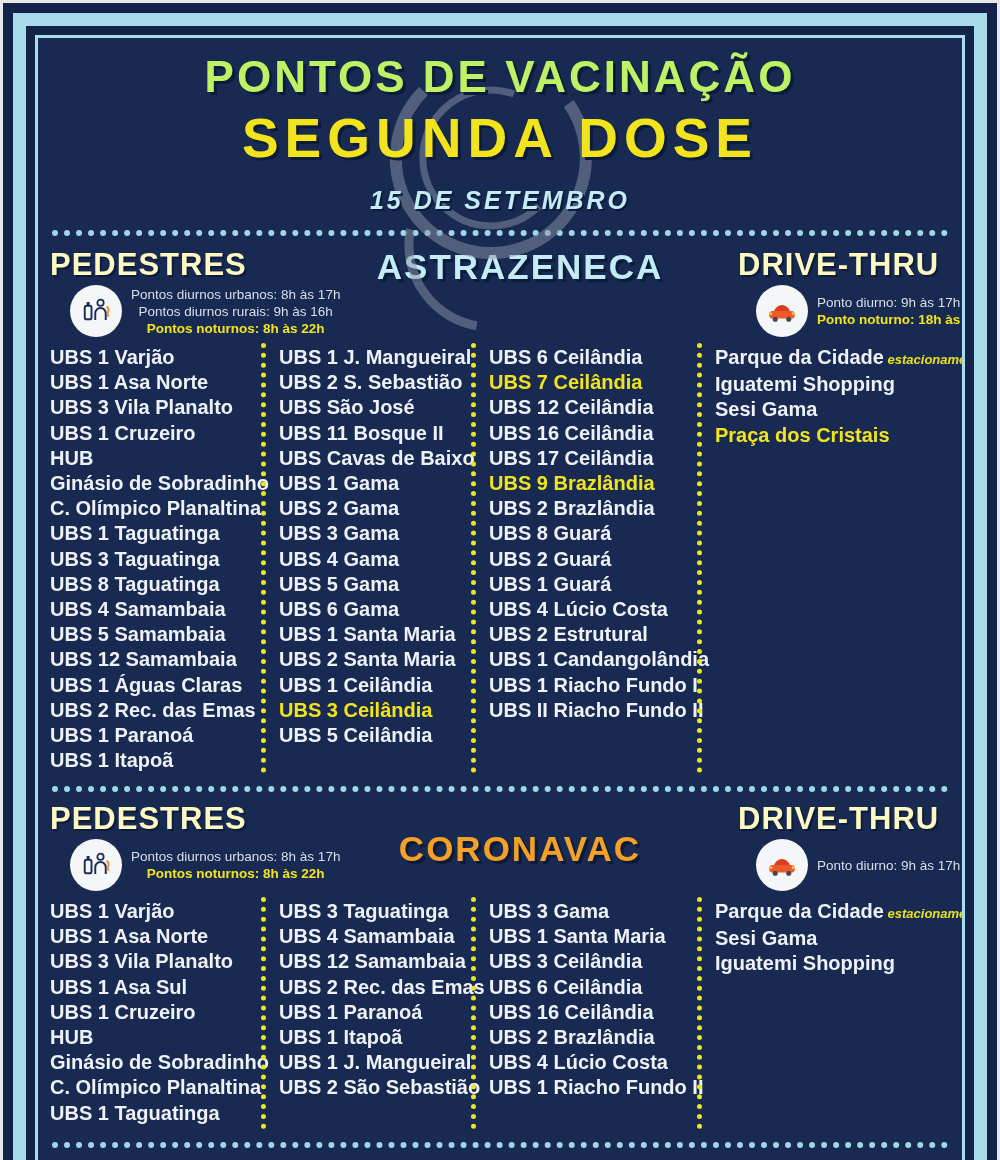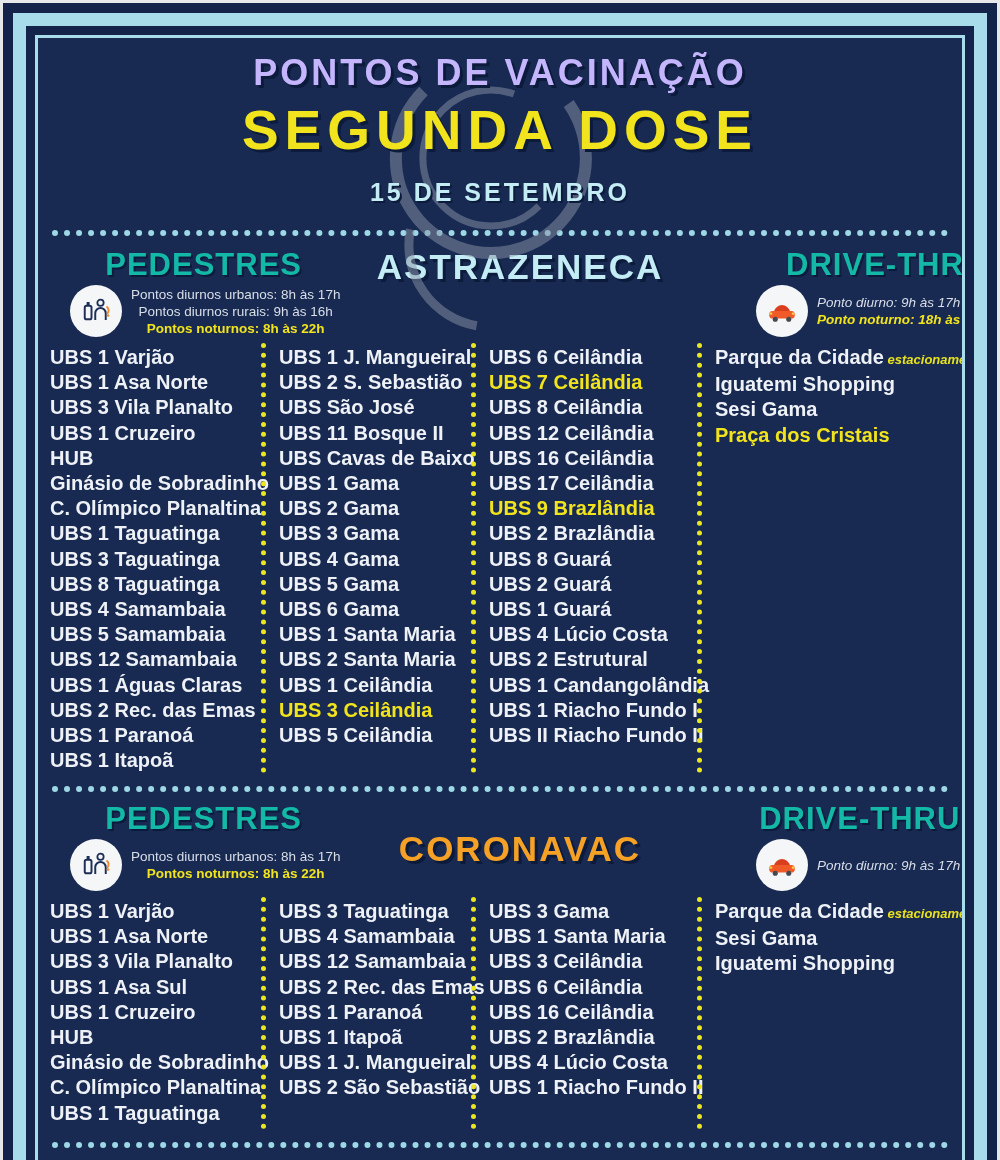--- a/index.html
+++ b/index.html
@@ -12,39 +12,39 @@
   .f2{width:100%;height:100%;background:#a9dcea;box-sizing:border-box;padding:13px 13px 0 13px;}
   .f3{width:100%;height:100%;background:#13234a;box-sizing:border-box;padding:9px 9px 0 9px;}
   .f4{
     width:100%;height:100%;background:#182a52;box-sizing:border-box;
     border:3px solid #a9dcea;border-bottom:none;
     padding:0 12px;position:relative;overflow:hidden;
   }
   
   .title-wrap{position:relative;text-align:center;padding-top:14px;height:178px;}
   .swirl{position:absolute;top:-8px;left:50%;transform:translateX(-54%);z-index:0;opacity:.5;}
-  .t1{position:relative;z-index:1;margin:0;color:#c4b5fd;font-size:36px;font-weight:bold;
+  .t1{position:relative;z-index:1;margin:0;color:#bef264;font-size:44px;font-weight:bold;
       letter-spacing:3px;text-shadow:3px 3px 0 #0c1b3c;}
   .t2{position:relative;z-index:1;margin:4px 0 0 0;color:#f2e41c;font-size:55px;font-weight:bold;
       letter-spacing:6px;text-shadow:3px 3px 0 #0c1b3c;}
   .t3{position:relative;z-index:1;margin:16px 0 0 0;color:#c3ecf4;font-size:25px;font-weight:bold;
-      letter-spacing:3px;text-shadow:2px 2px 0 #0c1b3c;}
+      letter-spacing:3px;text-shadow:2px 2px 0 #0c1b3c;font-style:italic;}
   
   .hr-dot{height:0;border-top:6px dotted #9ed7e5;margin:0 2px;}
   
   .sec-head{display:grid;grid-template-columns:252px 436px 1fr;align-items:start;margin-top:11px;}
-  .hd-yellow{margin:0;text-align:right;color:#14b8a6;font-size:31px;font-weight:bold;
+  .hd-yellow{margin:0;text-align:left;color:#fef9c3;font-size:31px;font-weight:bold;
       letter-spacing:1px;text-shadow:2px 2px 0 #0c1b3c;}
   .vaccine{margin:0;text-align:center;font-size:35px;font-weight:bold;letter-spacing:2px;
       text-shadow:3px 3px 0 #0c1b3c;}
   .vaccine.az{color:#c3ecf4;}
   .vaccine.cv{color:#f5a125;margin-top:28px;}
   .sched-row{display:flex;align-items:center;gap:9px;margin-top:2px;}
   .sec1-ped .sched-row{margin-left:20px;text-align:center;}
-  .sec1-drv .sched-row, .sec2-drv .sched-row{margin-left:18px;font-style:italic;}
+  .sec1-drv .sched-row, .sec2-drv .sched-row{margin-left:18px;}
   .icon-circle{flex:0 0 auto;width:52px;height:52px;border-radius:50%;background:#f4f6f8;
       display:flex;align-items:center;justify-content:center;}
   .sched-lines{display:flex;flex-direction:column;}
   .sched-line{color:#d9dee9;font-size:13.5px;line-height:17px;font-weight:normal;white-space:nowrap;}
   .sched-line.hl{color:#f2e41c;font-weight:bold;}
   
   .lists{display:grid;grid-template-columns:211px 210px 226px 1fr;margin-top:6px;}
   .lcol{box-sizing:border-box;padding-top:2px;}
   .lcol.vdiv{border-left:5px dotted #ece61f;padding-left:13px;}
   .lists1{height:430px;}
@@ -154,21 +154,20 @@
                 <div class="loc">UBS 6 Gama</div>
                 <div class="loc">UBS 1 Santa Maria</div>
                 <div class="loc">UBS 2 Santa Maria</div>
                 <div class="loc">UBS 1 Ceilândia</div>
                 <div class="loc hl">UBS 3 Ceilândia</div>
                 <div class="loc">UBS 5 Ceilândia</div>
               </div>
         <div class="lcol vdiv">
                 <div class="loc">UBS 6 Ceilândia</div>
                 <div class="loc hl">UBS 7 Ceilândia</div>
-                <div class="loc">UBS 8 Ceilândia</div>
                 <div class="loc">UBS 12 Ceilândia</div>
                 <div class="loc">UBS 16 Ceilândia</div>
                 <div class="loc">UBS 17 Ceilândia</div>
                 <div class="loc hl">UBS 9 Brazlândia</div>
                 <div class="loc">UBS 2 Brazlândia</div>
                 <div class="loc">UBS 8 Guará</div>
                 <div class="loc">UBS 2 Guará</div>
                 <div class="loc">UBS 1 Guará</div>
                 <div class="loc">UBS 4 Lúcio Costa</div>
                 <div class="loc">UBS 2 Estrutural</div>

